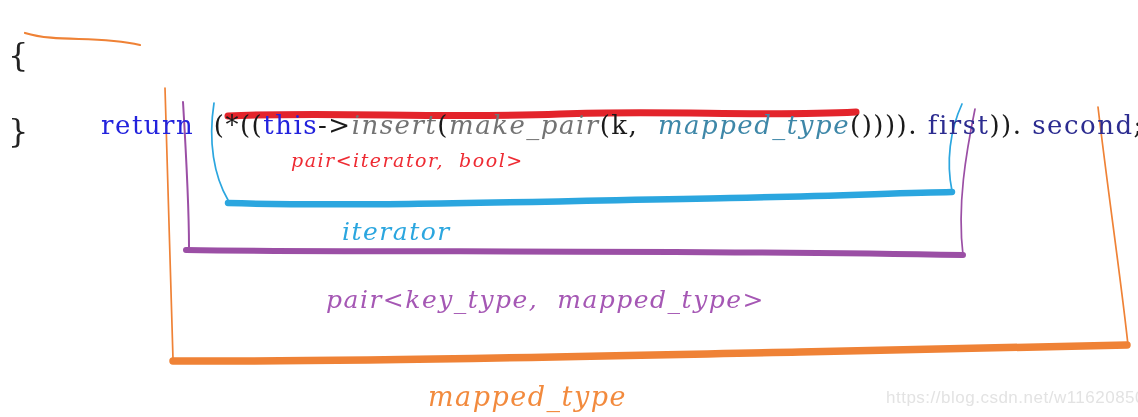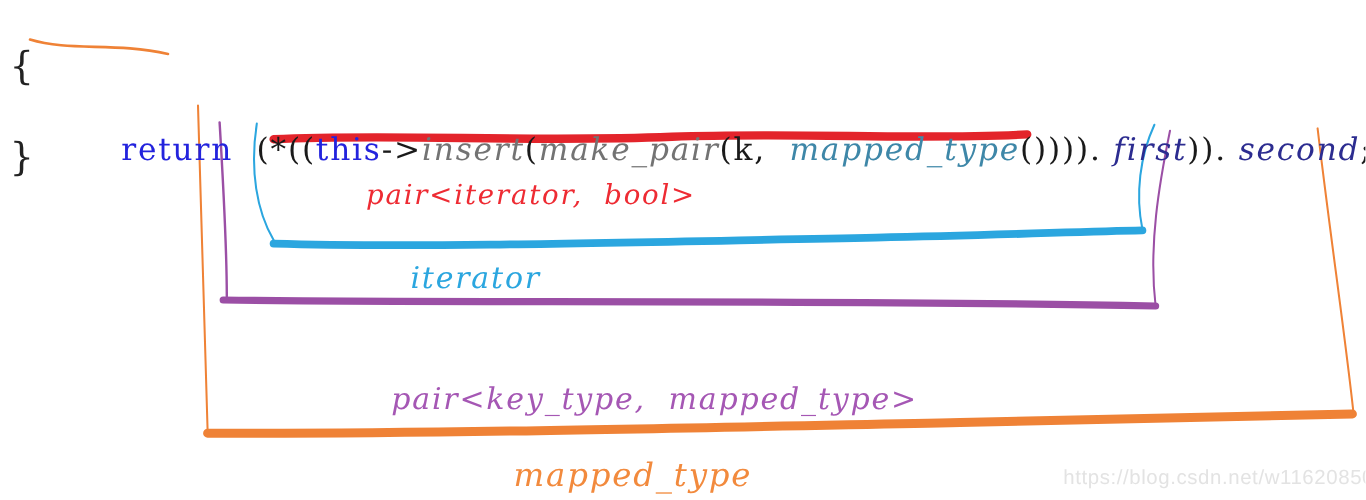--- a/index.html
+++ b/index.html
@@ -14,37 +14,37 @@
     position:absolute;
     white-space:pre;
     letter-spacing:1.5px;
     color:#1a1a1a;
     line-height:1.1;
   }
   .tok{white-space:pre;}
   .kw{color:#2323dd;}
   .type{color:#3e87a8;font-style:italic;}
   .fn{color:#737373;font-style:italic;}
-  .mem{color:#2c2c90;font-style:italic;}
+  .mem{color:#2c2c90;}
   .brace{
     position:absolute;
     font-size:32px;
     color:#222222;
     font-family:"DejaVu Serif","Liberation Serif",serif;
   }
   .anno-label{
     position:absolute;
     font-style:italic;
     white-space:pre;
     letter-spacing:1.5px;
     line-height:1.05;
   }
   .lbl-red{color:#ee2b33;}
   .lbl-cyan{color:#2ba6df;text-align:right;}
-  .lbl-purple{color:#a557b4;margin-top:33px;}
+  .lbl-purple{color:#a557b4;}
   .lbl-orange{color:#f28a3d;}
   .watermark{
     position:absolute;
     left:886px;top:388px;
     font-family:"Liberation Sans","DejaVu Sans",sans-serif;
     font-size:17px;
     color:#e3e3e3;
     letter-spacing:0.5px;
   }
   #overlay{
@@ -78,21 +78,21 @@
 
 
   <div class="brace" style="left:8px;top:36px;">{</div>
 
   <div class="code-line" style="left:62px;top:82px;font-size:26px;">
     <span class="tok kw">return</span><span class="tok">  </span><span class="tok">(*((</span><span class="tok kw">this</span><span class="tok">-&gt;</span><span class="tok fn">insert</span><span class="tok">(</span><span class="tok fn">make_pair</span><span class="tok">(k,  </span><span class="tok type">mapped_type</span><span class="tok">())))</span><span class="tok">. </span><span class="tok mem">first</span><span class="tok">))</span><span class="tok">. </span><span class="tok mem">second</span><span class="tok">;</span>
   </div>
 
   <div class="brace" style="left:8px;top:112px;">}</div>
 
-  <div class="anno-label lbl-red" style="left:305px;top:151px;font-size:23px;">pair&lt;iterator,  bool&gt;</div>
+  <div class="anno-label lbl-red" style="left:291px;top:151px;font-size:19px;">pair&lt;iterator,  bool&gt;</div>
 
   <div class="anno-label lbl-cyan" style="left:342px;top:219px;font-size:25px;">iterator</div>
 
   <div class="anno-label lbl-purple" style="left:326px;top:287px;font-size:25px;">pair&lt;key_type,  mapped_type&gt;</div>
 
   <div class="anno-label lbl-orange" style="left:428px;top:383px;font-size:27px;">mapped_type</div>
 
   <div class="watermark">https://blog.csdn.net/w116208509</div>
 
 </div>

